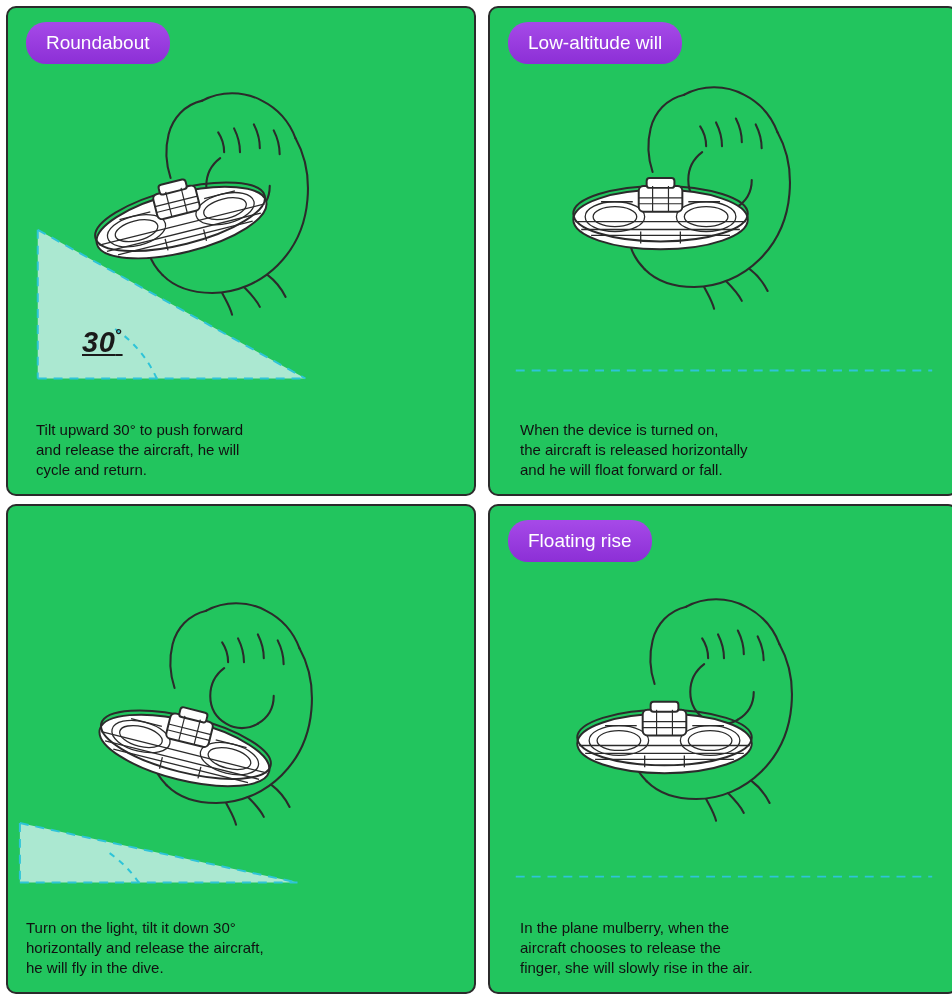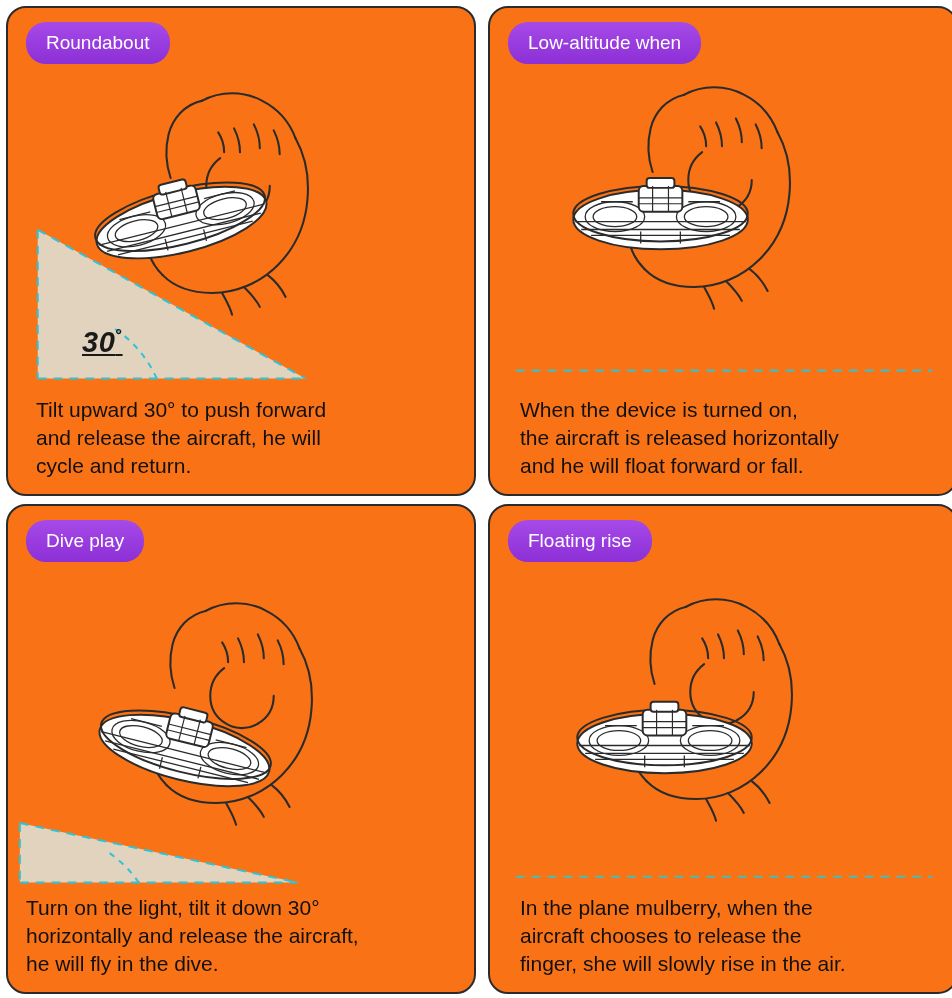--- a/index.html
+++ b/index.html
@@ -20,24 +20,24 @@
     grid-template-rows: 490px 490px;
     gap: 8px 12px;
     padding: 6px;
     box-sizing: border-box;
     width: 952px;
     height: 998px;
   }
   .panel {
     position: relative;
     border: 2px solid #2b2b2b;
-    border-radius: 20px;
+    border-radius: 10px;
     box-sizing: border-box;
     overflow: hidden;
-    background: #f97316;
+    background: #22c55e;
   }
   .badge {
     position: absolute;
     top: 14px;
     left: 18px;
     background: #9b3fe0;
     background: linear-gradient(180deg, #a64ae8 0%, #8c2fd6 100%);
     color: #ffffff;
     font-size: 19px;
     line-height: 1;
@@ -73,21 +73,21 @@
   }
   .angle.a1 { left: 74px; top: 318px; text-decoration: underline; }
 
   .caption {
     position: absolute;
     left: 0;
     right: 0;
     bottom: 14px;
     padding: 0 16px 0 28px;
     box-sizing: border-box;
-    font-size: 21px;
+    font-size: 15px;
     line-height: 1.33;
     color: #111;
     z-index: 4;
     white-space: pre-line;
   }
   .caption.c2, .caption.c4 { padding-left: 30px; }
   .caption.c3 { padding-left: 18px; }
 </style>
 </head>
 <body>
@@ -166,21 +166,21 @@
     </svg>
 
     <div class="angle a1"><span>30</span><span class="deg">°</span></div>
 
     <div class="caption c1">Tilt upward 30° to push forward
 and release the aircraft, he will
 cycle and return.</div>
   </div>
 
   <div class="panel">
-    <div class="badge">Low-altitude when</div>
+    <div class="badge">Low-altitude will</div>
 
     <div class="art">
       <svg viewBox="0 0 470 330" xmlns="http://www.w3.org/2000/svg">
         <g fill="none" stroke="#2b2b2b" stroke-width="2.1" stroke-linecap="round" stroke-linejoin="round">
           <path d="M196 86 C178 90 166 104 162 120 C158 136 160 152 164 164"></path>
           <path d="M196 86 C214 76 238 76 256 86 C272 94 284 108 290 124"></path>
           <path d="M290 124 C300 142 304 164 302 186 C300 210 290 234 272 252 C254 270 230 280 206 280"></path>
           <path d="M206 280 C186 280 168 274 156 262"></path>
           <path d="M156 262 C146 252 140 240 140 226"></path>
           <path d="M214 144 C206 150 200 160 200 172 C200 184 206 194 216 200 C226 206 238 206 248 200"></path>
@@ -231,21 +231,20 @@
         <path d="M26 364 L446 364"></path>
       </g>
     </svg>
 
     <div class="caption c2">When the device is turned on,
 the aircraft is released horizontally
 and he will float forward or fall.</div>
   </div>
 
   <div class="panel">
-    <div class="badge">Dive play</div>
 
     <div class="art" style="height:360px;">
       <svg viewBox="0 0 470 360" xmlns="http://www.w3.org/2000/svg">
         <g fill="none" stroke="#2b2b2b" stroke-width="2.1" stroke-linecap="round" stroke-linejoin="round">
           <path d="M200 104 C182 108 170 122 166 138 C162 154 164 170 168 182"></path>
           <path d="M200 104 C218 94 242 94 260 104 C276 112 288 126 294 142"></path>
           <path d="M294 142 C304 160 308 182 306 204 C304 228 294 252 276 270 C258 288 234 298 210 298"></path>
           <path d="M210 298 C190 298 172 292 160 280"></path>
           <path d="M160 280 C150 270 144 258 144 244"></path>
           <path d="M218 162 C210 168 204 178 204 190 C204 202 210 212 220 218 C230 224 242 224 252 218"></path>

